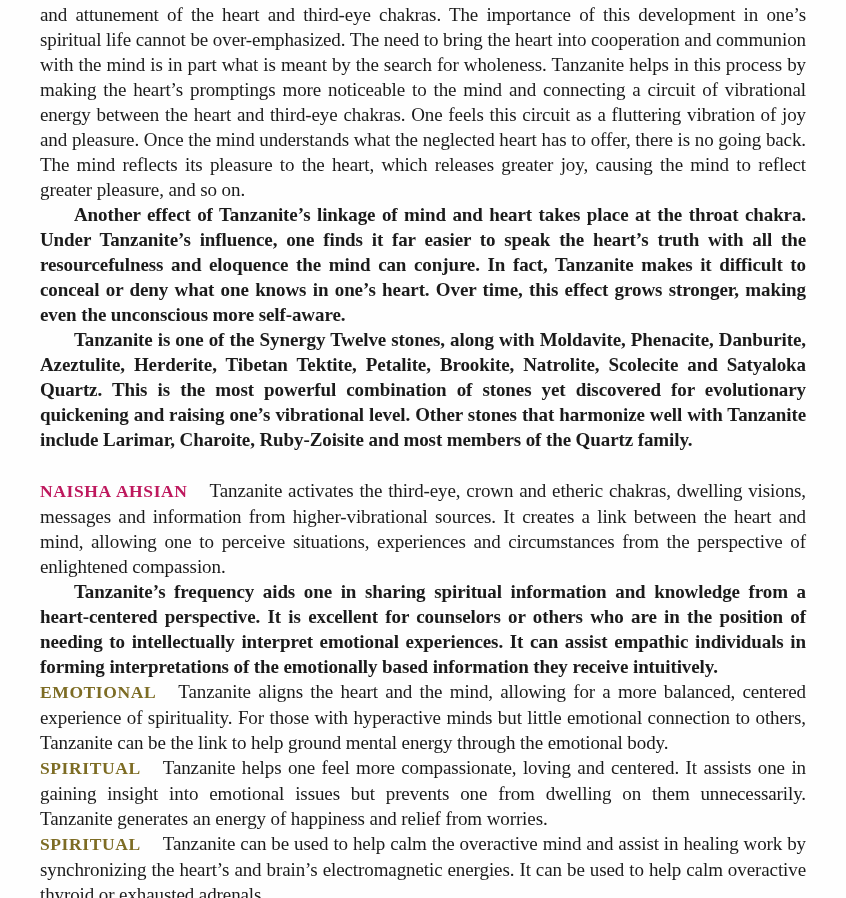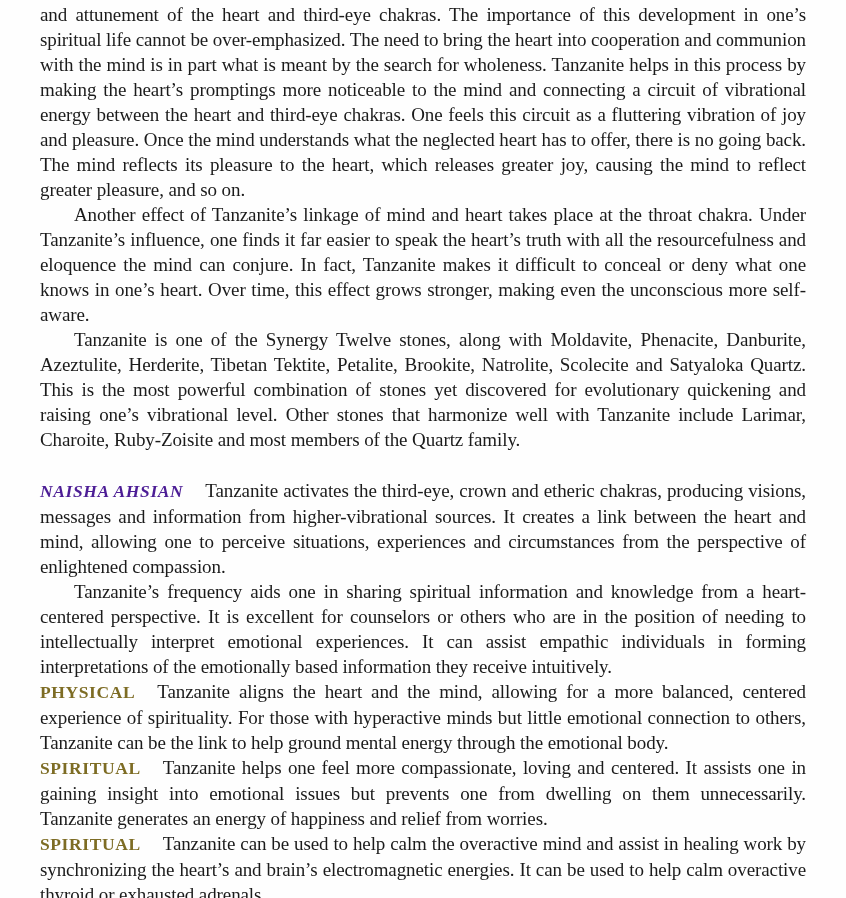--- a/index.html
+++ b/index.html
@@ -21,58 +21,58 @@
     text-align: justify;
     letter-spacing: -0.1px;
   }
   p.para {
     margin: 0;
     padding: 0;
     text-align: justify;
   }
   p.para.indent {
     text-indent: 34px;
+    font-weight: bold;
   }
   p.para.section-start {
     margin-top: 26px;
   }
   .prop-heading {
     font-weight: bold;
     font-size: 17.5px;
     letter-spacing: 0.6px;
     margin-right: 22px;
     white-space: nowrap;
   }
   .heading-red {
-    color: #4c1d95;
-    font-style: italic;
+    color: #be185d;
   }
   .heading-olive {
     color: #7d6c24;
   }
 </style>
 </head>
 <body>
 
 <div class="book-page">
 
   <p class="para">and attunement of the heart and third-eye chakras. The importance of this development in one’s spiritual life cannot be over-emphasized. The need to bring the heart into cooperation and communion with the mind is in part what is meant by the search for wholeness. Tanzanite helps in this process by making the heart’s promptings more noticeable to the mind and connecting a circuit of vibrational energy between the heart and third-eye chakras. One feels this circuit as a fluttering vibration of joy and pleasure. Once the mind understands what the neglected heart has to offer, there is no going back. The mind reflects its pleasure to the heart, which releases greater joy, causing the mind to reflect greater pleasure, and so on.</p>
 
   <p class="para indent">Another effect of Tanzanite’s linkage of mind and heart takes place at the throat chakra. Under Tanzanite’s influence, one finds it far easier to speak the heart’s truth with all the resourcefulness and eloquence the mind can conjure. In fact, Tanzanite makes it difficult to conceal or deny what one knows in one’s heart. Over time, this effect grows stronger, making even the unconscious more self-aware.</p>
 
   <p class="para indent">Tanzanite is one of the Synergy Twelve stones, along with Moldavite, Phenacite, Danburite, Azeztulite, Herderite, Tibetan Tektite, Petalite, Brookite, Natrolite, Scolecite and Satyaloka Quartz. This is the most powerful combination of stones yet discovered for evolutionary quickening and raising one’s vibrational level. Other stones that harmonize well with Tanzanite include Larimar, Charoite, Ruby-Zoisite and most members of the Quartz family.</p>
 
   <p class="para section-start">
-    <span class="prop-heading heading-red">NAISHA AHSIAN</span><span>Tanzanite activates the third-eye, crown and etheric chakras, producing visions, messages and information from higher-vibrational sources. It creates a link between the heart and mind, allowing one to perceive situations, experiences and circumstances from the perspective of enlightened compassion.</span>
+    <span class="prop-heading heading-red">NAISHA AHSIAN</span><span>Tanzanite activates the third-eye, crown and etheric chakras, dwelling visions, messages and information from higher-vibrational sources. It creates a link between the heart and mind, allowing one to perceive situations, experiences and circumstances from the perspective of enlightened compassion.</span>
   </p>
 
   <p class="para indent">Tanzanite’s frequency aids one in sharing spiritual information and knowledge from a heart-centered perspective. It is excellent for counselors or others who are in the position of needing to intellectually interpret emotional experiences. It can assist empathic individuals in forming interpretations of the emotionally based information they receive intuitively.</p>
 
   <p class="para">
-    <span class="prop-heading heading-olive">PHYSICAL</span><span>Tanzanite aligns the heart and the mind, allowing for a more balanced, centered experience of spirituality. For those with hyperactive minds but little emotional connection to others, Tanzanite can be the link to help ground mental energy through the emotional body.</span>
+    <span class="prop-heading heading-olive">EMOTIONAL</span><span>Tanzanite aligns the heart and the mind, allowing for a more balanced, centered experience of spirituality. For those with hyperactive minds but little emotional connection to others, Tanzanite can be the link to help ground mental energy through the emotional body.</span>
   </p>
 
   <p class="para">
     <span class="prop-heading heading-olive">SPIRITUAL</span><span>Tanzanite helps one feel more compassionate, loving and centered. It assists one in gaining insight into emotional issues but prevents one from dwelling on them unnecessarily. Tanzanite generates an energy of happiness and relief from worries.</span>
   </p>
 
   <p class="para">
     <span class="prop-heading heading-olive">SPIRITUAL</span><span>Tanzanite can be used to help calm the overactive mind and assist in healing work by synchronizing the heart’s and brain’s electromagnetic energies. It can be used to help calm overactive thyroid or exhausted adrenals.</span>
   </p>
 

